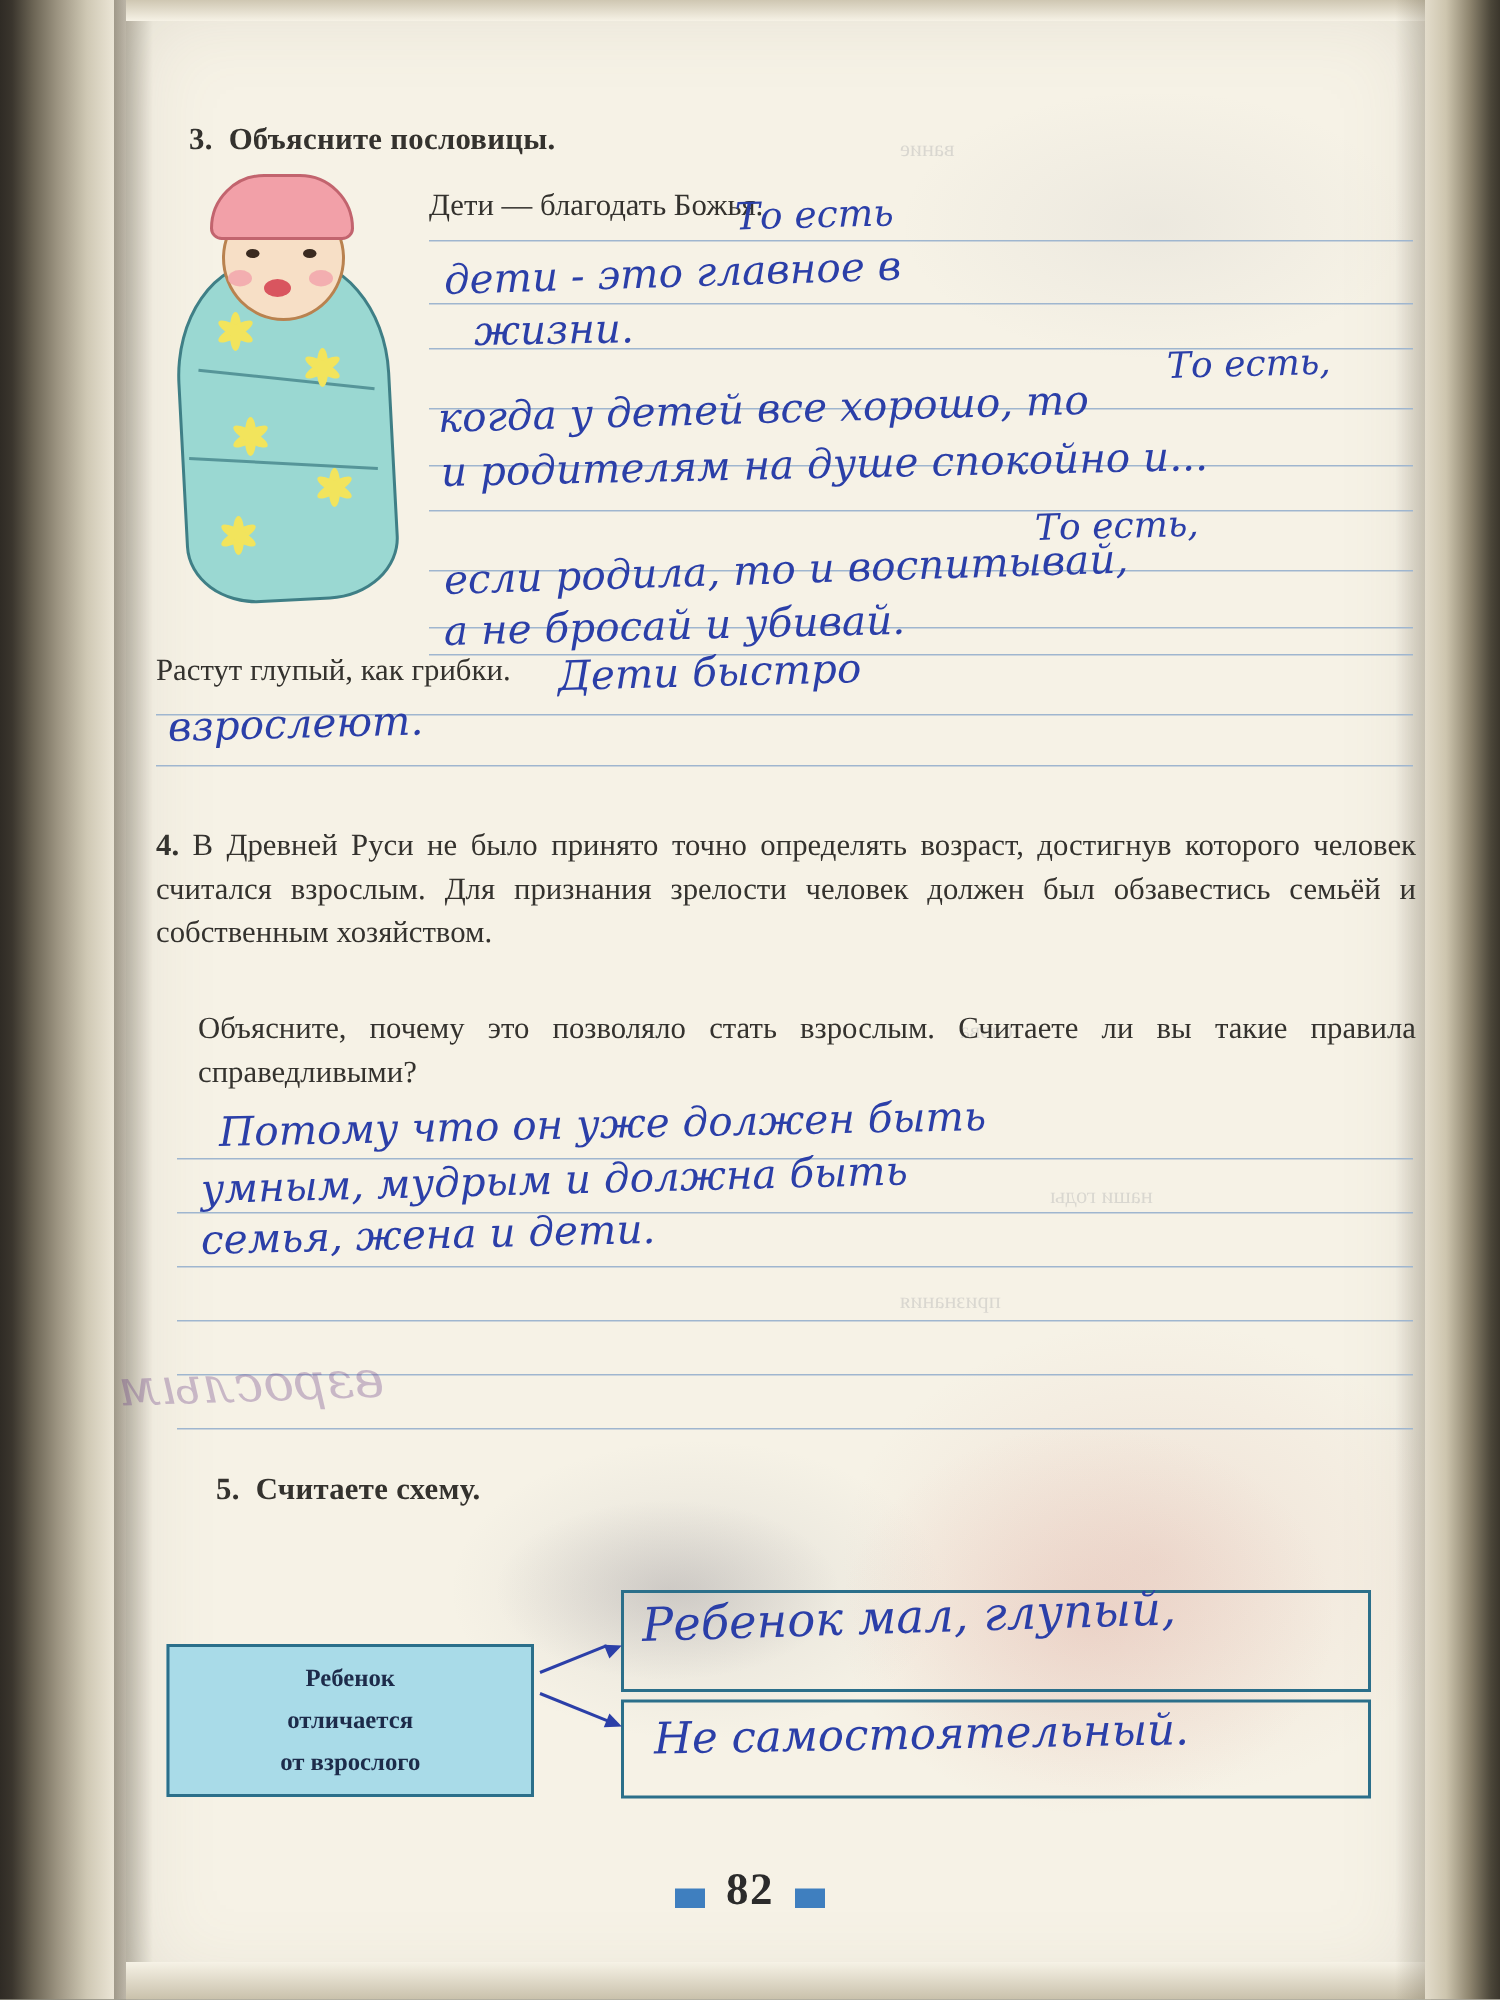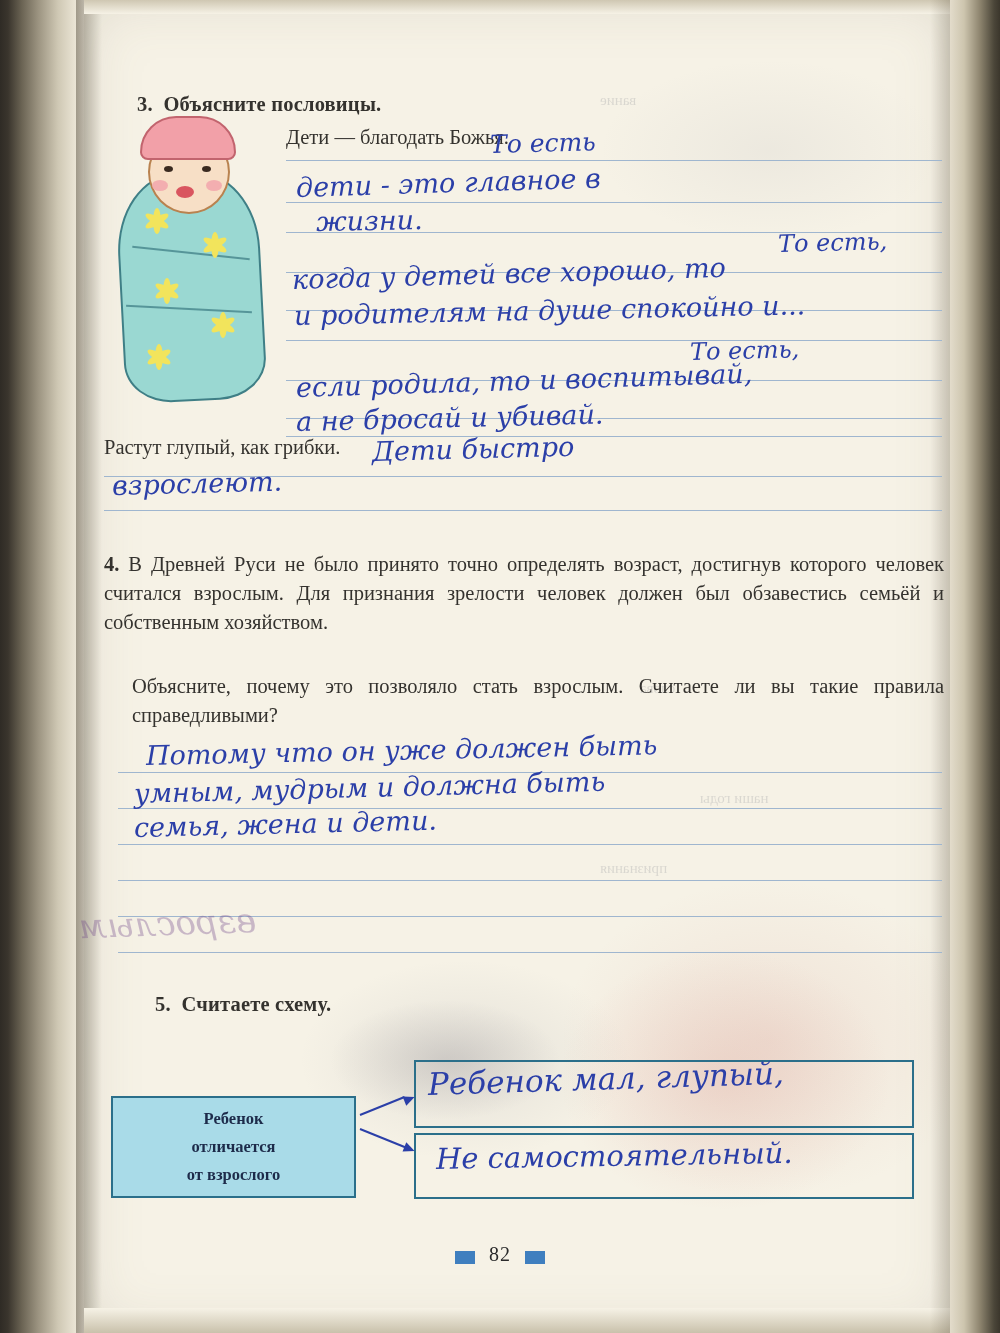--- a/index.html
+++ b/index.html
@@ -20,21 +20,21 @@
   #rightshadow{position:absolute;left:930px;top:0;width:24px;height:1333px;
                background:linear-gradient(90deg,rgba(90,80,60,0) 0%,rgba(90,80,60,.30) 100%);}
   #spine{position:absolute;left:76px;top:0;width:26px;height:1333px;
          background:linear-gradient(90deg,rgba(70,62,45,.45) 0%,rgba(70,62,45,0) 100%);}
   #topedge{position:absolute;left:84px;top:0;width:870px;height:14px;
            background:linear-gradient(180deg,#cfc7b2,#f6f2e6);}
   #botedge{position:absolute;left:84px;top:1308px;width:870px;height:25px;
            background:linear-gradient(0deg,#c9c1ab,#f6f2e6);}
 
   .txt{color:#34322e;}
-  h3.task{font-size:20.5px;font-weight:bold;margin:15px;letter-spacing:.2px;}
+  h3.task{font-size:20.5px;font-weight:bold;margin:4px;letter-spacing:.2px;}
   .num{font-weight:bold;}
   .pv{font-size:20.5px;}
   .para{font-size:20.5px;line-height:29px;text-align:justify;}
   .bold{font-weight:normal;}
 
   
   .rule{position:absolute;height:1px;background:#9fb6cf;}
 
   
   .hand{position:absolute;color:#2b3fa8;font-family:"DejaVu Serif",serif;
@@ -70,21 +70,21 @@
   #scheme-r1{left:414px;top:1060px;width:500px;height:68px;}
   #scheme-r2{left:414px;top:1133px;width:500px;height:66px;}
 
   .arrow{position:absolute;}
   .arrow .shaft{position:absolute;height:2px;background:#2b3fa8;transform-origin:left center;}
   .arrow .headp{position:absolute;width:0;height:0;border-left:11px solid #2b3fa8;
                  border-top:5px solid transparent;border-bottom:5px solid transparent;}
 
   
   #footer{position:absolute;left:0;top:1243px;width:1000px;text-align:center;}
-  #footer .pgnum{font-size:20px;font-weight:normal;color:#2b2b2b;letter-spacing:1px;}
+  #footer .pgnum{font-size:30px;font-weight:bold;color:#2b2b2b;letter-spacing:1px;}
   .sq{display:inline-block;width:20px;height:13px;background:#3f7fbf;vertical-align:middle;margin:0 10px;}
 
   
   .ghost{position:absolute;color:rgba(90,95,110,.18);font-size:15px;font-family:"Liberation Serif",serif;
          transform:scaleX(-1);white-space:nowrap;}
   .smudge{position:absolute;border-radius:50%;pointer-events:none;}
 </style>
 </head>
 <body>
 

